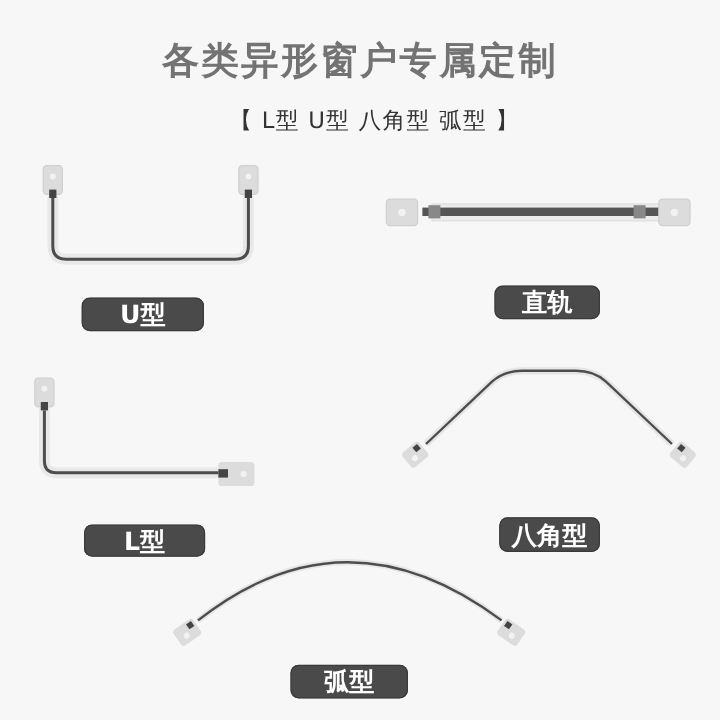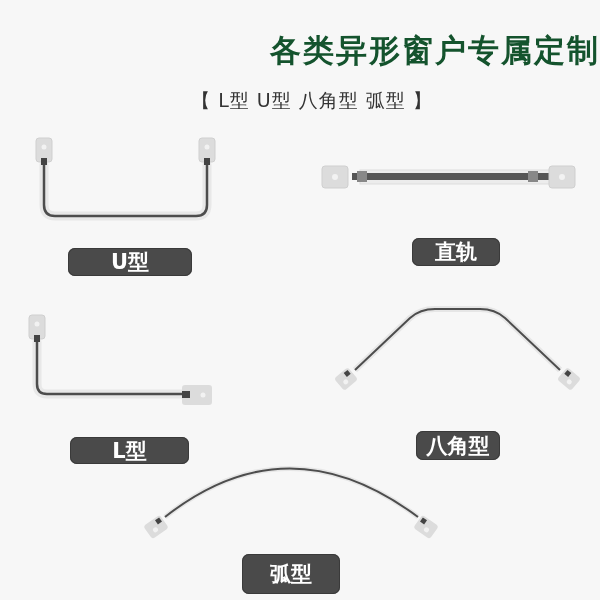--- a/index.html
+++ b/index.html
@@ -4,22 +4,22 @@
 <style>
   html, body { margin: 0; padding: 0; }
   body {
     width: 600px; height: 600px; overflow: hidden;
     background: #f7f7f7;
     font-family: "DejaVu Sans", "Liberation Sans", sans-serif;
     position: relative;
   }
   .title {
     position: absolute; left: 0; top: 30px; width: 600px;
-    text-align: right; font-size: 31px; font-weight: bold;
-    color: #14532d; letter-spacing: 2px;
+    text-align: center; font-size: 31px; font-weight: bold;
+    color: #737373; letter-spacing: 2px;
   }
   .subtitle {
     position: absolute; left: 12px; top: 88px; width: 600px;
     text-align: center; font-size: 19px; color: #333;
     letter-spacing: 1px;
   }
   .label {
     position: absolute; background: #4a4a4a; color: #fff;
     border-radius: 7px; font-weight: bold; font-size: 21px;
     display: flex; align-items: center; justify-content: center;
@@ -95,17 +95,17 @@
         <rect x="3" y="-6" width="5" height="5" fill="#444"></rect>
       </g>
     <g transform="translate(426 527) rotate(35)">
         <rect x="-10" y="-8" width="20" height="16" rx="3" fill="#dcdcdc"></rect>
         <circle cx="2" cy="2" r="2.5" fill="#f2f2f2"></circle>
         <rect x="-8" y="-6" width="5" height="5" fill="#444"></rect>
       </g>
   </g>
 </svg>
 
-<div class="label" style="left:68px;top:248px;width:124px;height:28px;">U型</div>
+<div class="label" style="left:68px;top:248px;width:102px;height:28px;">U型</div>
 <div class="label" style="left:412px;top:238px;width:88px;height:28px;">直轨</div>
-<div class="label" style="left:70px;top:437px;width:119px;height:27px;">L型</div>
+<div class="label" style="left:70px;top:437px;width:101px;height:27px;">L型</div>
 <div class="label" style="left:416px;top:431px;width:84px;height:29px;">八角型</div>
-<div class="label" style="left:242px;top:554px;width:98px;height:40px;">弧型</div>
+<div class="label" style="left:242px;top:554px;width:98px;height:28px;">弧型</div>
 
 </body></html>

